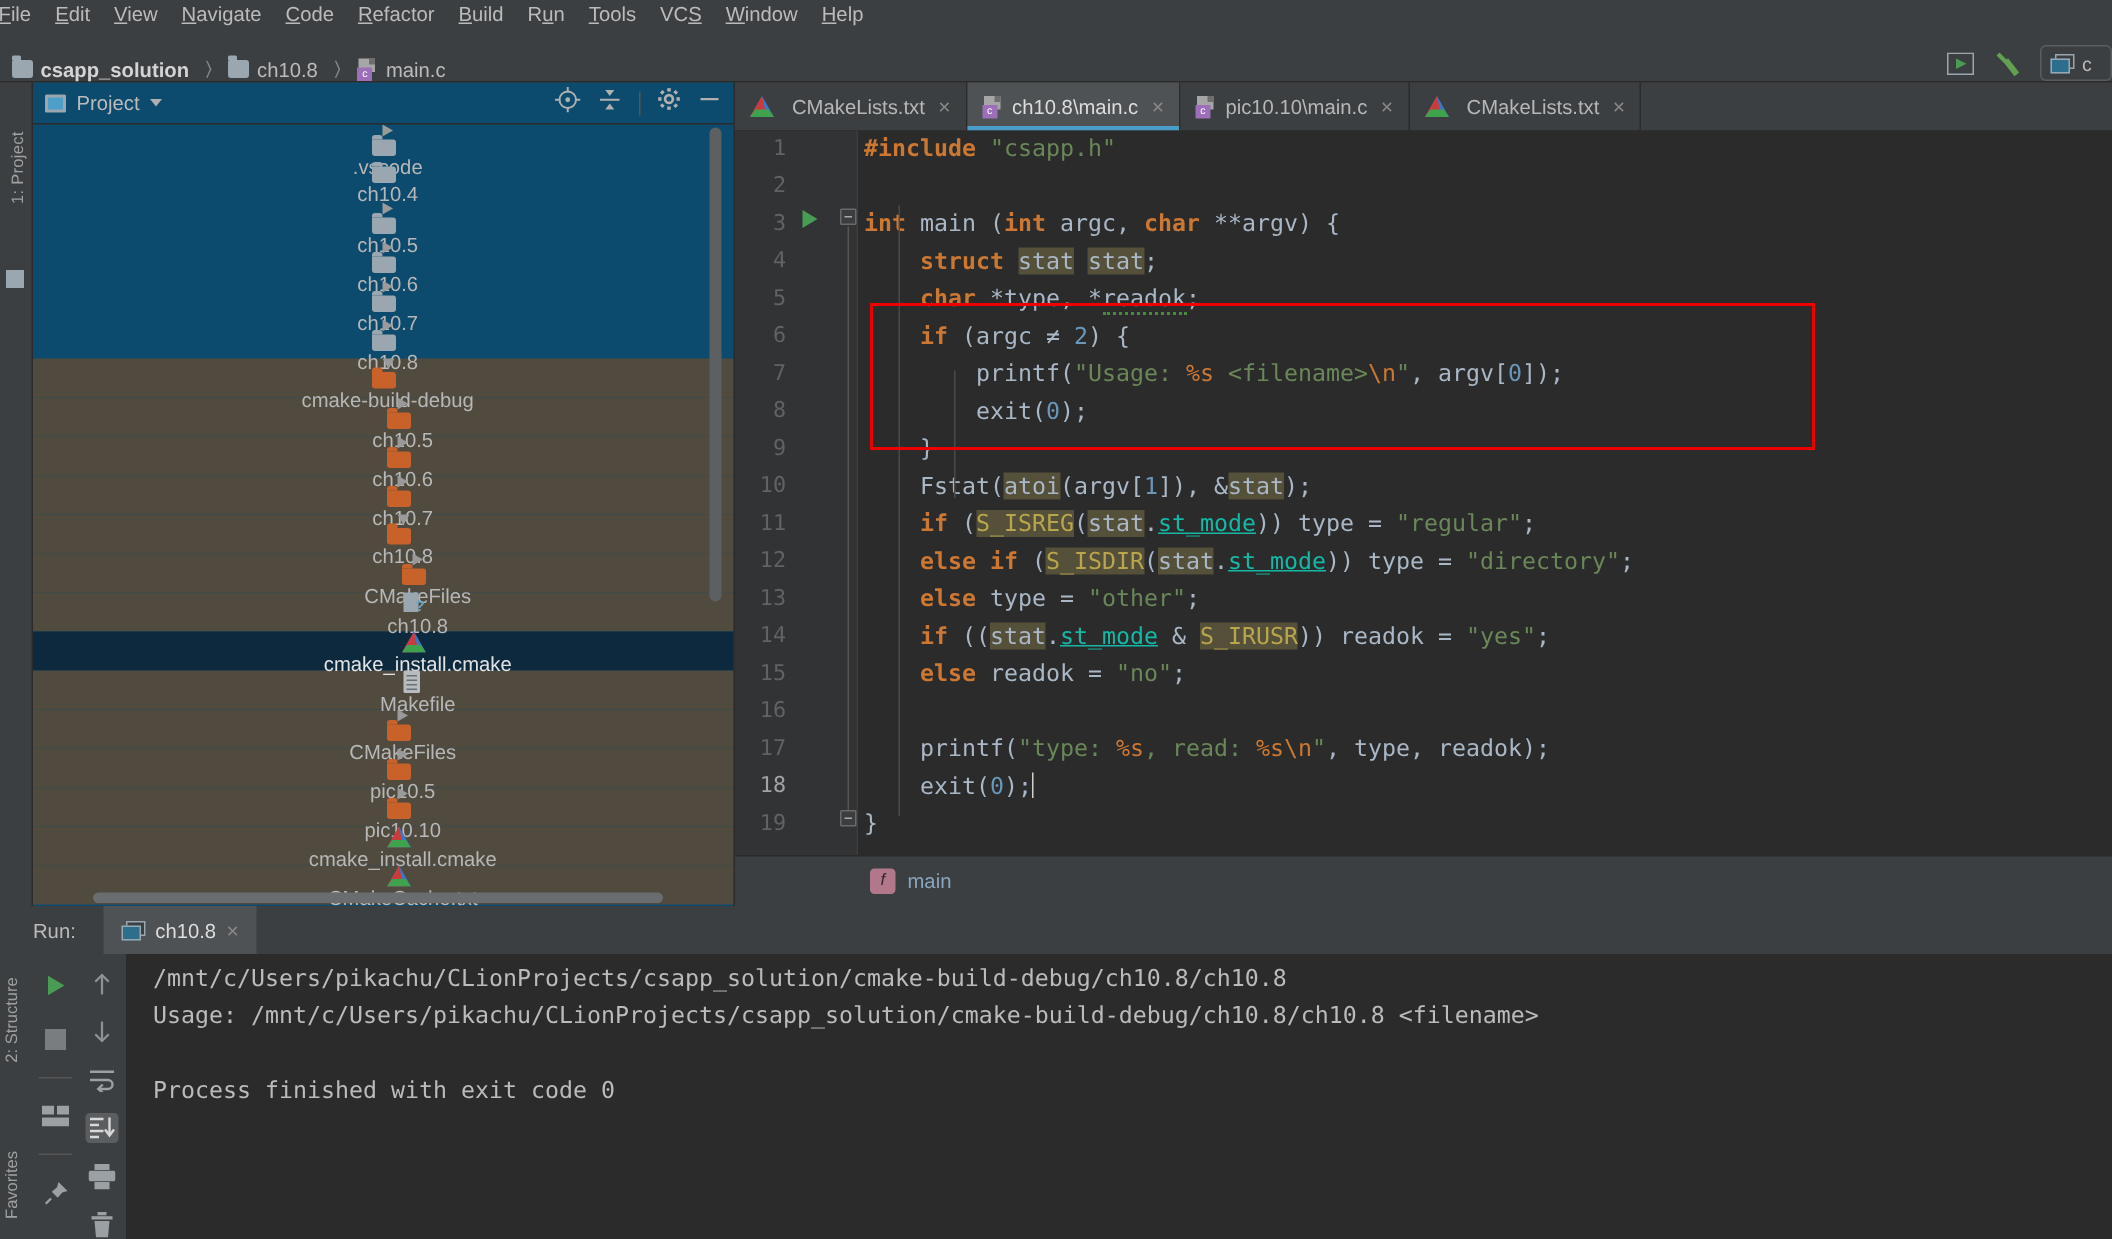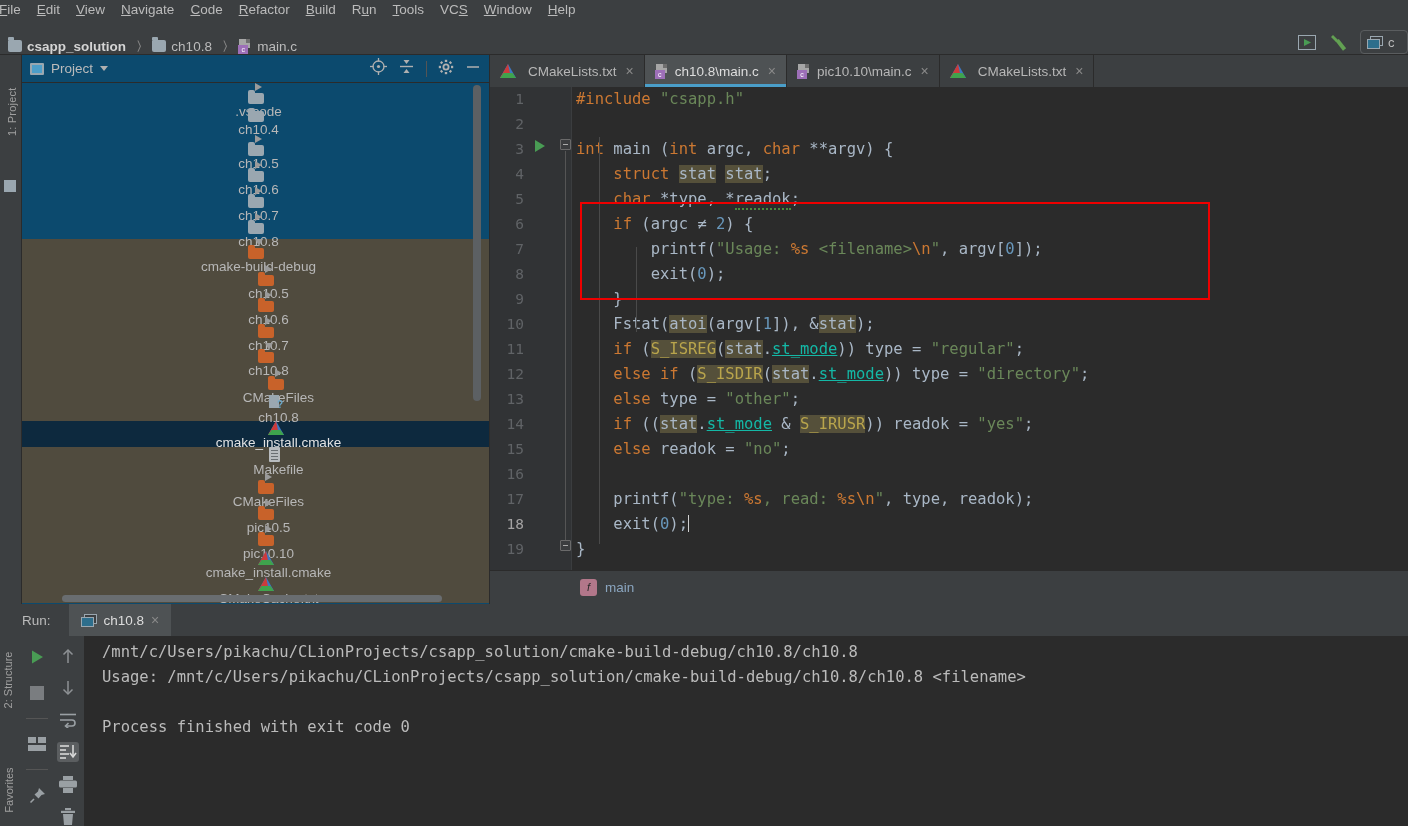--- a/index.html
+++ b/index.html
@@ -147,21 +147,21 @@
     position: absolute; right: 47px; width: 40px; text-align: right;
     font-family: "DejaVu Sans Mono", monospace; font-size: 14.5px; color: #606366;
   }
   .ln-num.cur { color: #a4a3a3; }
   .code {
     position: absolute; left: 82px; top: 0; right: 0; bottom: 0;
     font-family: "DejaVu Sans Mono", monospace; font-size: 15.5px; line-height: 25px;
     color: #a9b7c6; padding-top: 0px; white-space: pre;
   }
   .cline { height: 25px; padding-left: 4px; }
-  .kw { color: #cc7832; font-weight: normal; text-align: right; }
+  .kw { color: #cc7832; font-weight: bold; text-align: right; }
   .str { color: #6a8759; }
   .num { color: #6897bb; }
   .esc { color: #cc7832; }
   .fmt { color: #cc7832; }
   .macro { color: #b9a54c; }
   .field { color: #14b8a6; text-decoration: underline; }
   .hlbg { background: #55503a; }
   .squig { border-bottom: 2px dotted #4a8a3f; }
 
   .run-arrow { position: absolute; left: 45px; width: 0; height: 0; border-top: 6px solid transparent; border-bottom: 6px solid transparent; border-left: 10px solid #499c54; }

